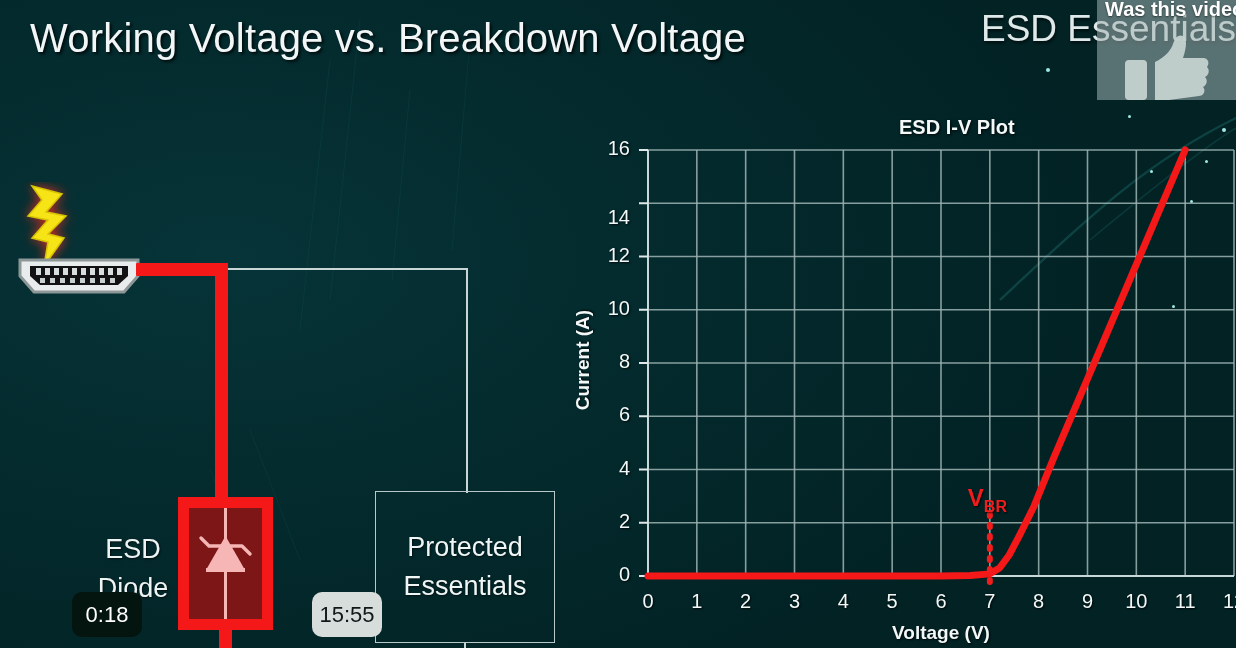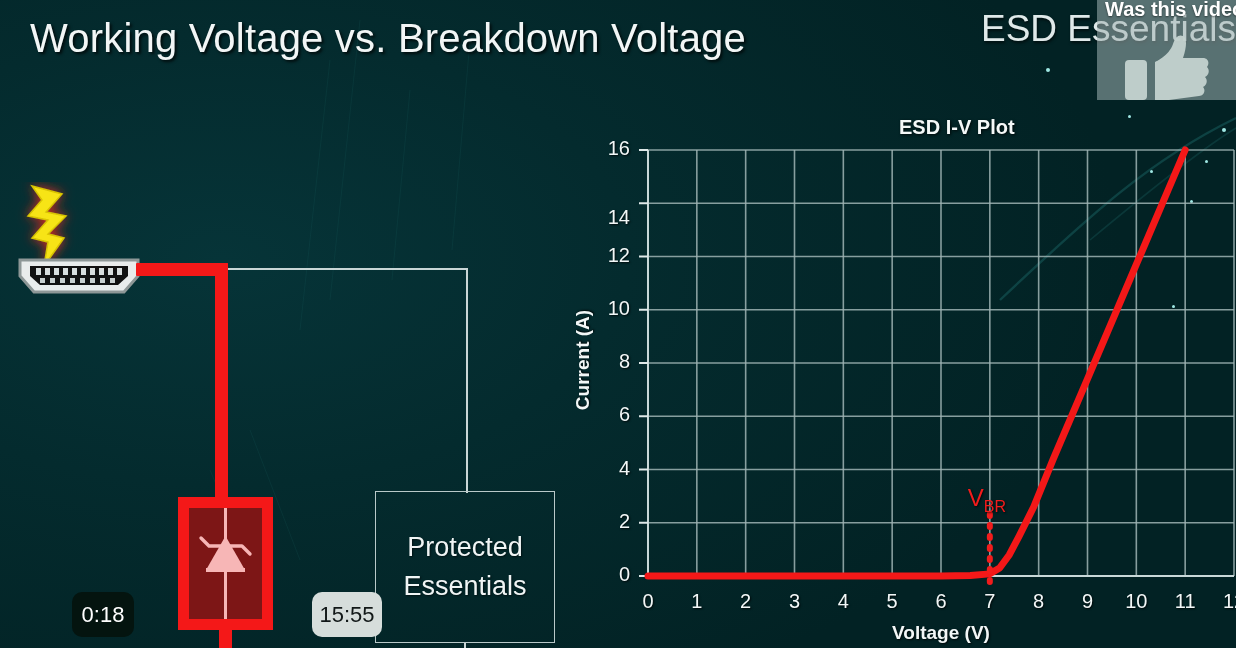--- a/index.html
+++ b/index.html
@@ -88,31 +88,31 @@
     transform:rotate(-90deg);transform-origin:center center;
     text-align:center;color:#f2f7f7;font-size:19px;font-weight:bold;
     text-shadow:1px 1px 2px rgba(0,0,0,.8);
   }
   #xlabel{
     position:absolute;width:200px;text-align:center;
     color:#f2f7f7;font-size:19px;font-weight:bold;
     text-shadow:1px 1px 2px rgba(0,0,0,.8);
   }
   #vbr-label{
-    position:absolute;color:#f21c1c;font-size:24px;font-weight:normal;
+    position:absolute;color:#f21c1c;font-size:24px;font-weight:bold;
     text-shadow:1px 1px 2px rgba(0,0,0,.7);white-space:nowrap;
   }
   #vbr-label sub{font-size:16px;}
 
   
   .time-badge{
     position:absolute;border-radius:10px;
     font-size:22px;display:flex;align-items:center;justify-content:center;
   }
-  #badge-0{left:72px;top:592px;width:62px;height:45px;background:#04140f;color:#ffffff;}
+  #badge-0{left:72px;top:592px;width:70px;height:45px;background:#04140f;color:#ffffff;}
   #badge-1{left:312px;top:592px;width:70px;height:45px;background:#d6dddb;color:#111717;}
 </style>
 </head>
 <body>
 
 <div id="stage">
 
   <svg class="bg-streak" width="1236" height="648" style="left:0;top:0;">
     <g stroke="#1e6a68" stroke-width="1" fill="none" opacity="0.45">
       <path d="M330 60 L300 330"></path>
@@ -197,20 +197,24 @@
     <div class="wire-thin" style="left:228px;top:88px;width:240px;height:2px;"></div>
     <div class="wire-thin" style="left:466px;top:88px;width:2px;height:225px;"></div>
 
     <div id="diode-box">
       <svg width="73" height="111" viewBox="0 0 73 111" style="display:block;">
         <line x1="36.5" y1="0" x2="36.5" y2="111" stroke="#f7b6b6" stroke-width="3"></line>
         <path d="M36.5 28 L56 62 L17 62 Z" fill="#f7b6b6"></path>
         <path d="M12 30 L20 38 L53 38 L61 46" stroke="#f7b6b6" stroke-width="3.4" fill="none" stroke-linejoin="round" stroke-linecap="round"></path>
         <rect x="17" y="60" width="39" height="4" fill="#f7b6b6"></rect>
       </svg>
+    </div>
+    <div id="esd-label">
+      <span>ESD</span><br>
+      <span>Diode</span>
     </div>
 
     <div class="wire-red" style="left:219px;top:448px;width:13px;height:38px;"></div>
 
     <div id="protected-box"></div>
     <div id="protected-label">
       <span>Protected</span><br>
       <span>Essentials</span>
     </div>
     <div class="wire-thin" style="left:464px;top:463px;width:2px;height:40px;"></div>

